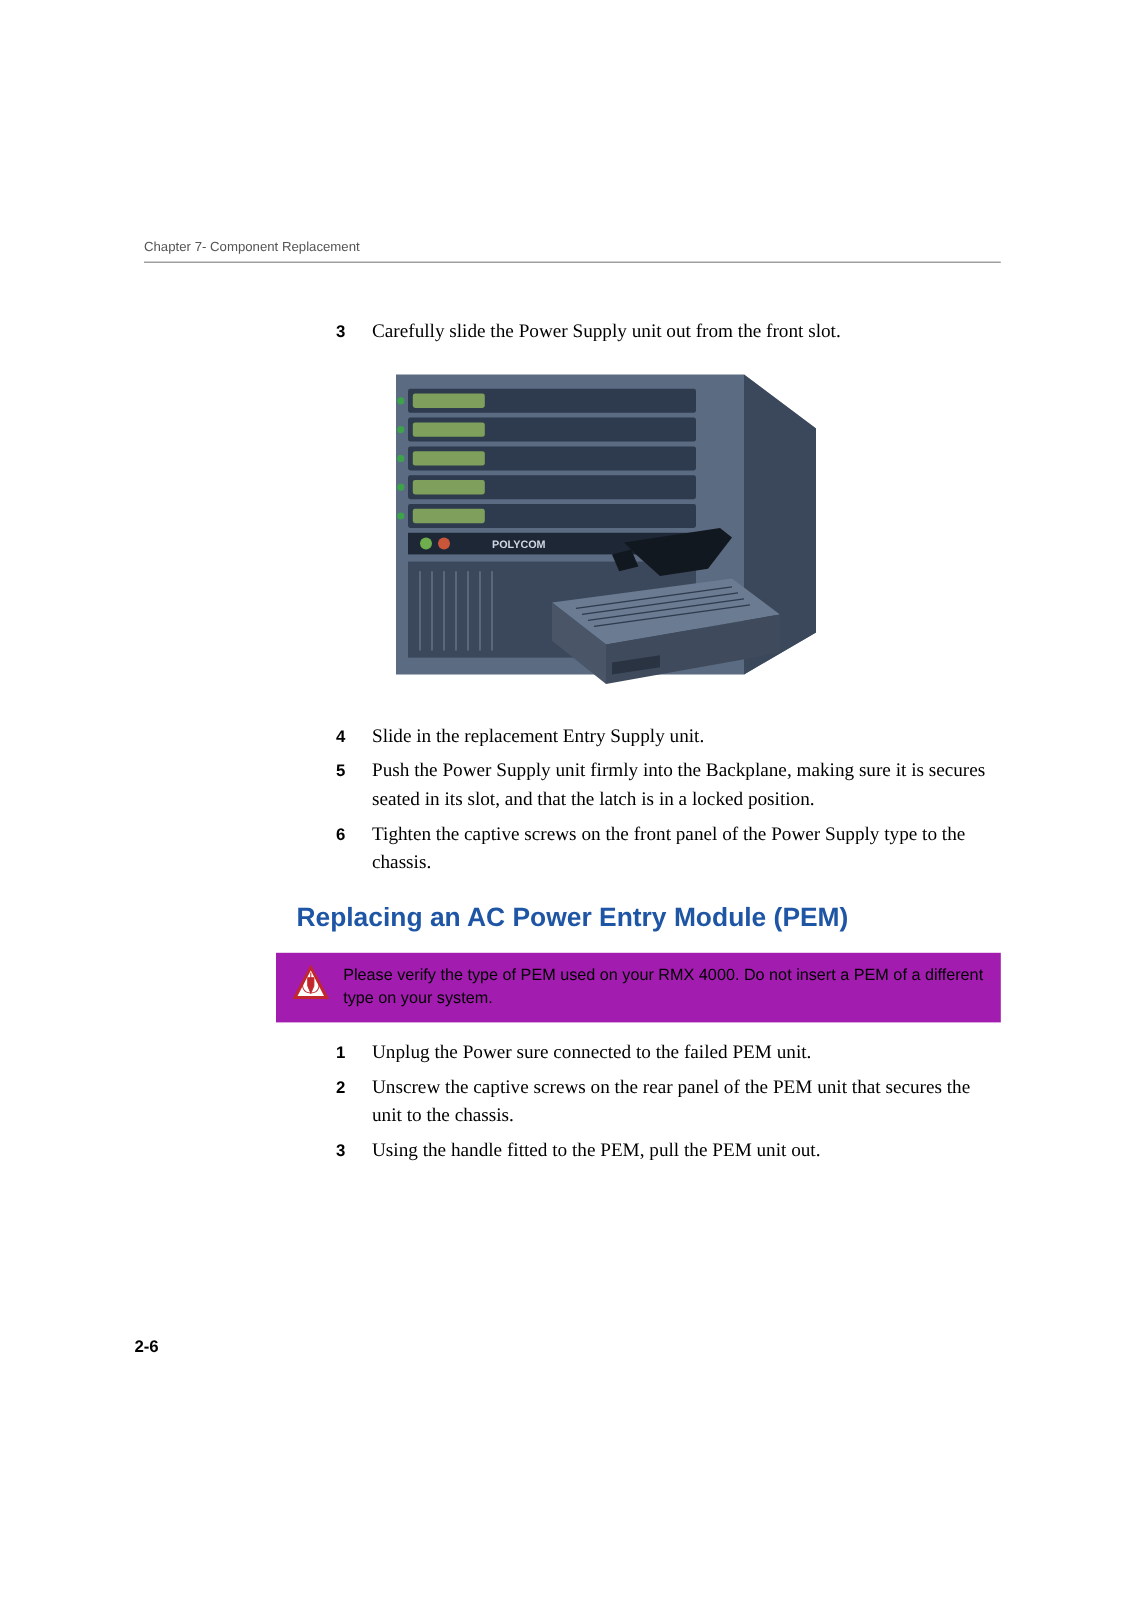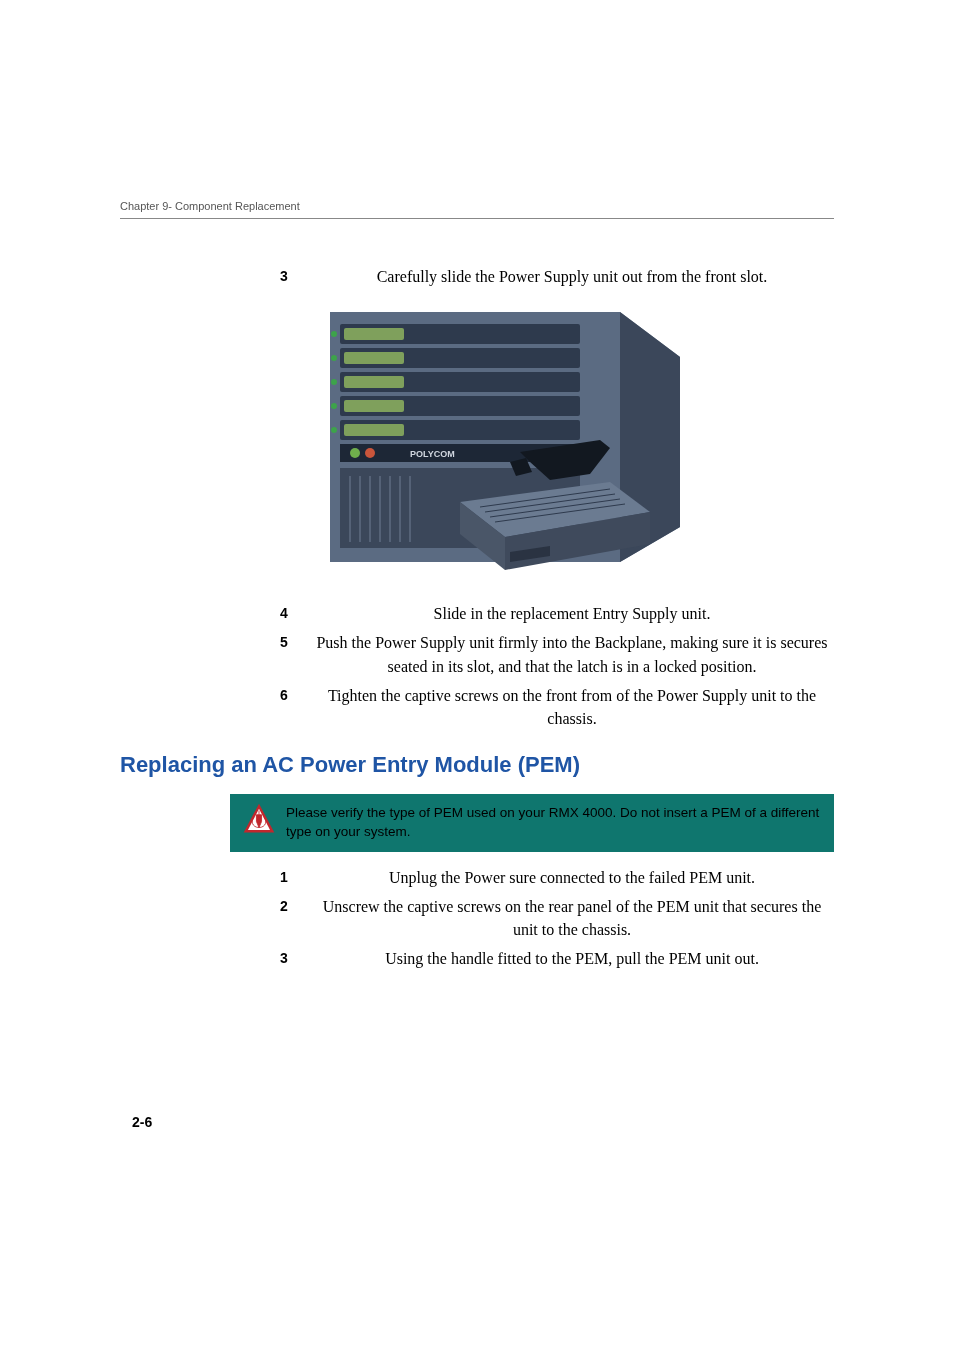--- a/index.html
+++ b/index.html
@@ -38,79 +38,79 @@
   .step-num {
     font-family: Verdana, Arial, sans-serif;
     font-weight: bold;
     width: 30px;
     flex-shrink: 0;
     font-size: 14px;
     padding-top: 1px;
   }
   .step-text {
     flex: 1;
-    text-align: center;
   }
   .figure {
     margin: 14px 0 20px 30px;
     width: 400px;
     height: 280px;
     position: relative;
   }
   .chassis {
     position: absolute;
     left: 0; top: 0;
     width: 100%; height: 100%;
   }
   .section-heading {
     font-family: Verdana, Arial, sans-serif;
     font-weight: bold;
     font-size: 22px;
     color: #1f55a5;
     margin: 22px 0 16px -160px;
+    text-align: center;
   }
   .para {
     font-size: 16px;
     line-height: 1.45;
     margin-bottom: 8px;
   }
   .note-box {
     display: flex;
     align-items: flex-start;
-    background: #0f766e;
+    background: #a21caf;
     padding: 10px 12px;
     margin: 12px 0 14px -50px;
   }
   .note-icon {
     width: 34px;
     flex-shrink: 0;
     margin-right: 10px;
     margin-top: -2px;
   }
   .note-text {
     font-family: Arial, Helvetica, sans-serif;
     font-size: 13.5px;
     line-height: 1.4;
     color: #000;
   }
   .page-num {
     position: absolute;
     bottom: 220px;
-    left: 132px;
+    left: 112px;
     font-family: Verdana, Arial, sans-serif;
     font-weight: bold;
     font-size: 14px;
   }
 </style>
 </head>
 <body>
 
 <div class="page">
 
-  <div class="running-head">Chapter 9- Component Replacement</div>
+  <div class="running-head">Chapter 7- Component Replacement</div>
   <hr class="hr-top">
 
   <div class="content">
 
     <div id="stepsA">
         <div class="step-row">
           <div class="step-num">3</div>
           <div class="step-text">Carefully slide the Power Supply unit out from the front slot.</div>
         </div>
       </div>
@@ -187,21 +187,21 @@
         <div class="step-row">
           <div class="step-num">4</div>
           <div class="step-text">Slide in the replacement Entry Supply unit.</div>
         </div>
         <div class="step-row">
           <div class="step-num">5</div>
           <div class="step-text">Push the Power Supply unit firmly into the Backplane, making sure it is secures seated in its slot, and that the latch is in a locked position.</div>
         </div>
         <div class="step-row">
           <div class="step-num">6</div>
-          <div class="step-text">Tighten the captive screws on the front from of the Power Supply unit to the chassis.</div>
+          <div class="step-text">Tighten the captive screws on the front panel of the Power Supply type to the chassis.</div>
         </div>
       </div>
 
     <h2 class="section-heading">Replacing an AC Power Entry Module (PEM)</h2>
 
     <div id="introParas">
       </div>
 
     <div class="note-box">
       <svg class="note-icon" viewBox="0 0 40 40">

